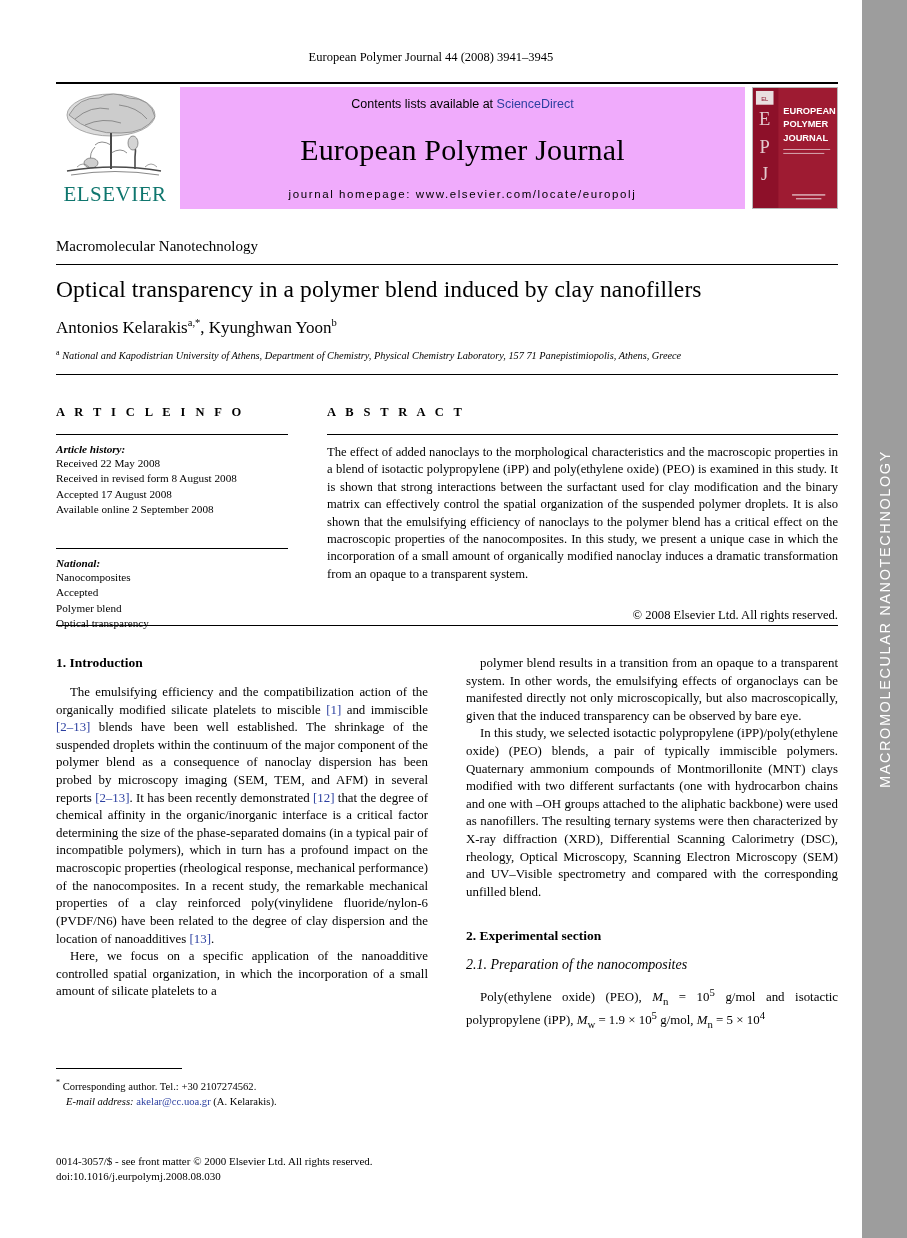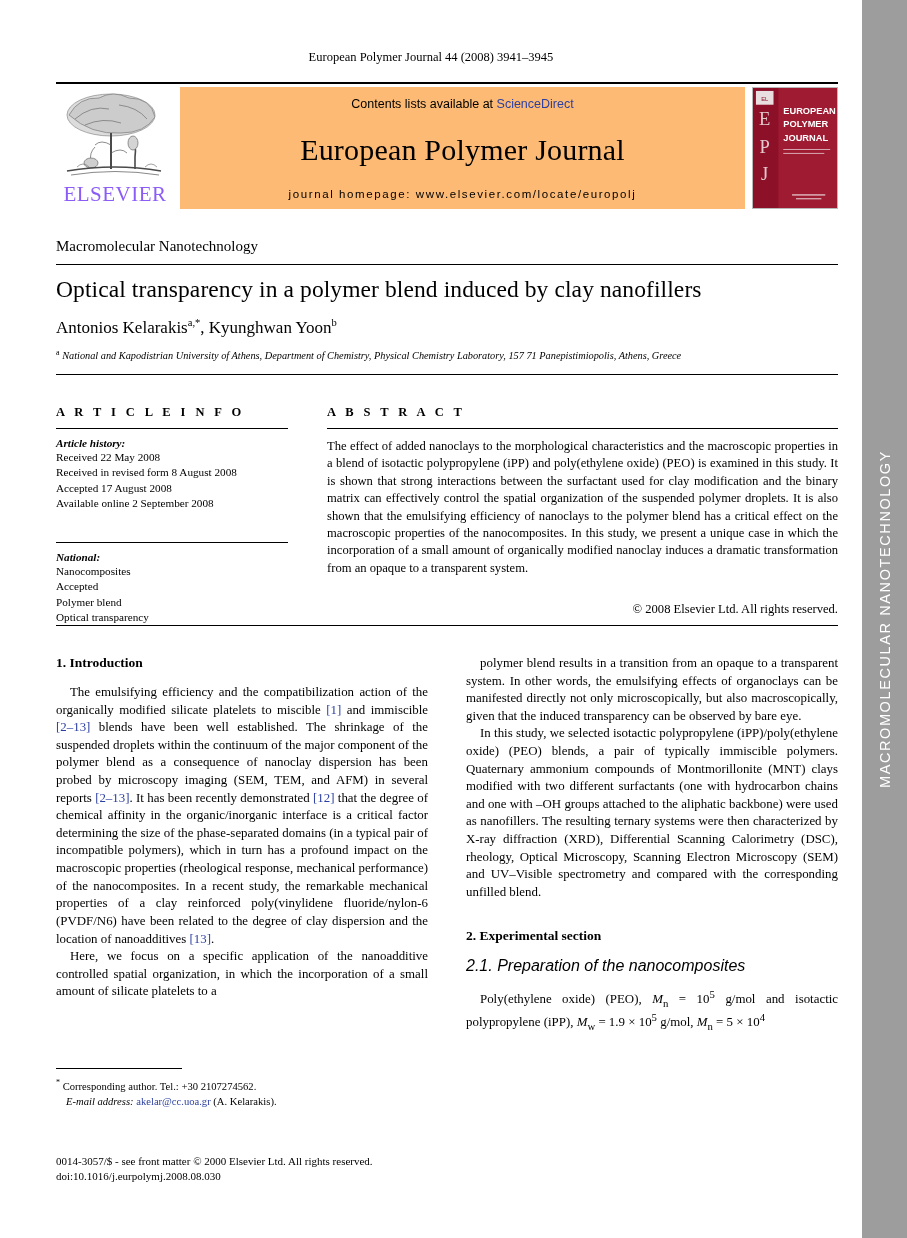--- a/index.html
+++ b/index.html
@@ -83,27 +83,27 @@
     align-items: center;
     justify-content: flex-start;
     padding-top: 2px;
     box-sizing: border-box;
   }
   #elsevier-tree { display:block; }
   #elsevier-wordmark {
     font-family: "Liberation Serif", serif;
     font-size: 21px;
     letter-spacing: 0.5px;
-    color: #8b5cf6;
+    color: #0f766e;
     font-weight: normal;
     margin-top: 1px;
   }
   #masthead-center {
     flex: 1 1 auto;
-    background: #fdba74;
+    background: #f0abfc;
     display: flex;
     flex-direction: column;
     align-items: center;
     justify-content: space-between;
     padding: 10px 0 9px 0;
     box-sizing: border-box;
     margin-left: 6px;
   }
   #contents-line {
     font-family: "Liberation Sans", sans-serif;
@@ -164,21 +164,21 @@
   
   #info-abstract { position: absolute; left: 56px; top: 405px; width: 782px; display: flex; }
   #article-info { width: 232px; flex: 0 0 232px; }
   #abstract-col { flex: 1 1 auto; margin-left: 39px; }
 
   .head-spaced {
     font-family: "Liberation Serif", serif;
     font-weight: bold;
     font-size: 12.5px;
     letter-spacing: 3.4px;
-    margin-bottom: 8px;
+    margin-bottom: 14px;
   }
   .thin-rule { border-top: 1px solid #000; margin-bottom: 8px; }
   .info-italic-head {
     font-style: italic;
     font-weight: bold;
     font-size: 11.2px;
     margin-bottom: 1px;
   }
   .info-line { font-size: 11.2px; line-height: 1.38; }
   #history-block { margin-bottom: 30px; }
@@ -213,24 +213,24 @@
   }
   .body-col { width: 372px; flex: 0 0 372px; }
   .body-col.right { margin-left: 38px; }
   .sec-head {
     font-family: Liberation Serif, serif;
     font-weight: bold;
     font-size: 13.5px;
     margin: 0 0 13px 0;
   }
   .subsec-head {
-    font-family: Liberation Sans, sans-serif;
+    font-family: Liberation Serif, serif;
     font-weight: normal;
     font-style: italic;
-    font-size: 16px;
+    font-size: 14px;
     margin: 0 0 12px 0;
   }
   .para {
     font-size: 12.9px;
     line-height: 1.365;
     text-align: justify;
     text-justify: inter-word;
     margin: 0;
     text-indent: 14px;
   }

